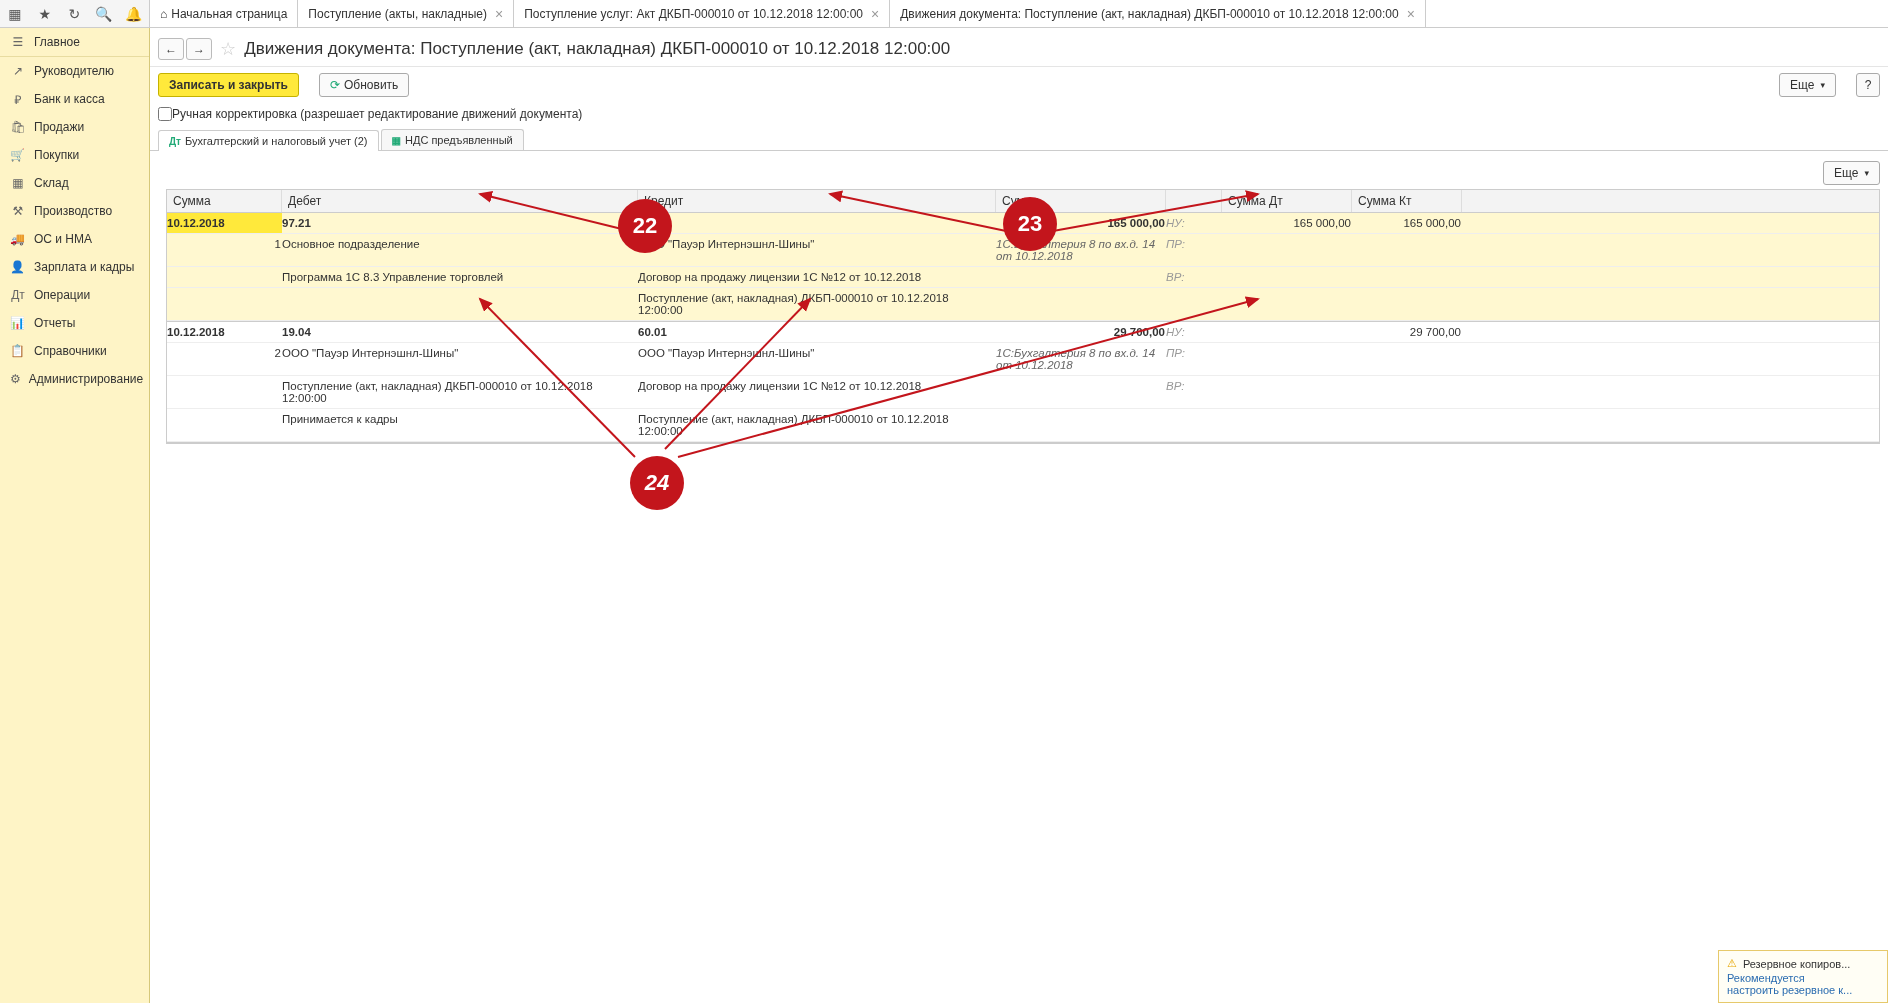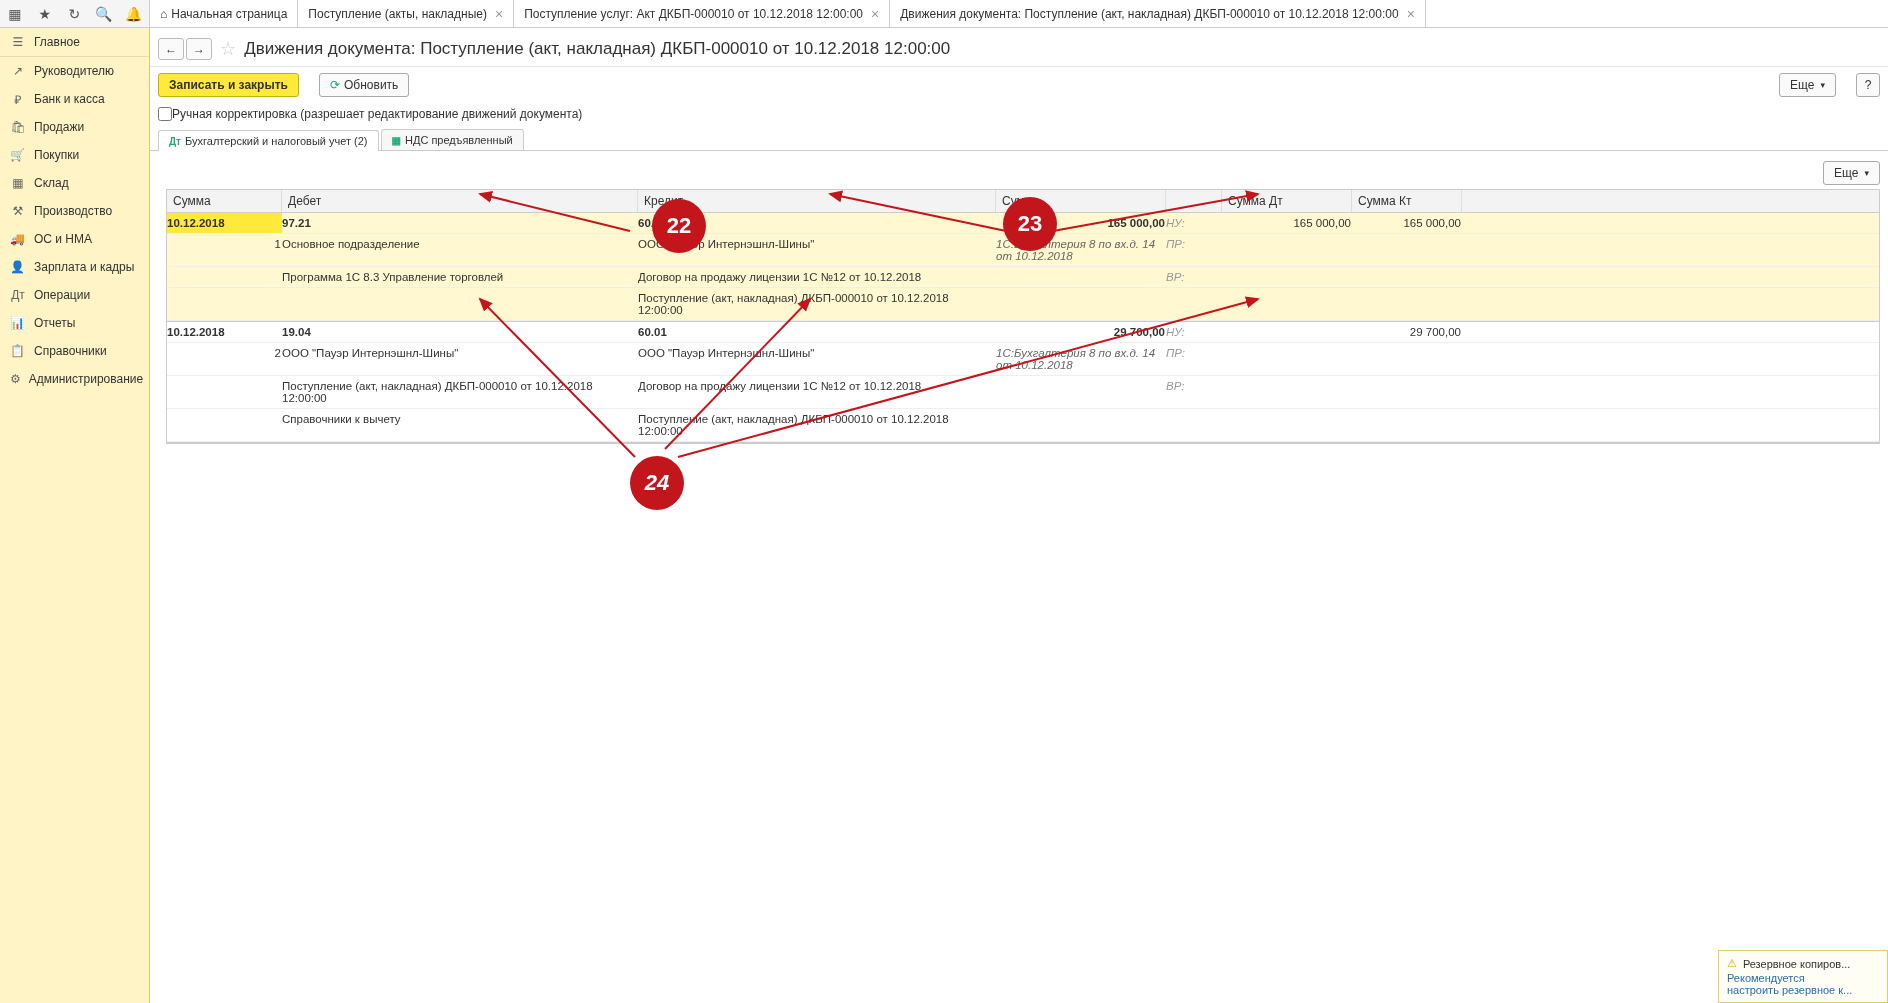--- a/index.html
+++ b/index.html
@@ -279,21 +279,21 @@
                 <div class="c-date"></div>
                 <div class="c-deb">Поступление (акт, накладная) ДКБП-000010 от 10.12.2018 12:00:00</div>
                 <div class="c-cred">Договор на продажу лицензии 1С №12 от 10.12.2018</div>
                 <div class="c-sum"></div>
                 <div class="c-tag">ВР:</div>
                 <div class="c-dt"></div>
                 <div class="c-kt"></div>
               </div>
               <div class="row">
                 <div class="c-date"></div>
-                <div class="c-deb">Справочники к вычету</div>
+                <div class="c-deb">Принимается к кадры</div>
                 <div class="c-cred">Поступление (акт, накладная) ДКБП-000010 от 10.12.2018 12:00:00</div>
                 <div class="c-sum"></div>
                 <div class="c-tag"></div>
                 <div class="c-dt"></div>
                 <div class="c-kt"></div>
               </div>
             </div>
           </div>
       </div>
 
@@ -309,21 +309,21 @@
         <line x1="856" y1="80" x2="680" y2="43" stroke="#c3151c" stroke-width="2" marker-end="url(#ah)"></line>
 
         <line x1="903" y1="80" x2="1108" y2="43" stroke="#c3151c" stroke-width="2" marker-end="url(#ah)"></line>
 
         <line x1="485" y1="306" x2="330" y2="148" stroke="#c3151c" stroke-width="2" marker-end="url(#ah)"></line>
 
         <line x1="515" y1="298" x2="660" y2="148" stroke="#c3151c" stroke-width="2" marker-end="url(#ah)"></line>
 
         <line x1="528" y1="306" x2="1108" y2="148" stroke="#c3151c" stroke-width="2" marker-end="url(#ah)"></line>
       </svg>
-      <div class="anno-circle" style="left:502px; top:48px;">22</div>
+      <div class="anno-circle" style="left:468px; top:48px;">22</div>
       <div class="anno-circle" style="left:853px; top:46px;">23</div>
       <div class="anno-circle" style="left:480px; top:305px;font-style:italic;">24</div>
     </div>
   </div>
 </div>
 
 <div class="notif">
   <div class="ttl">
       <span class="warn">⚠</span>
       <span>Резервное копиров...</span>

